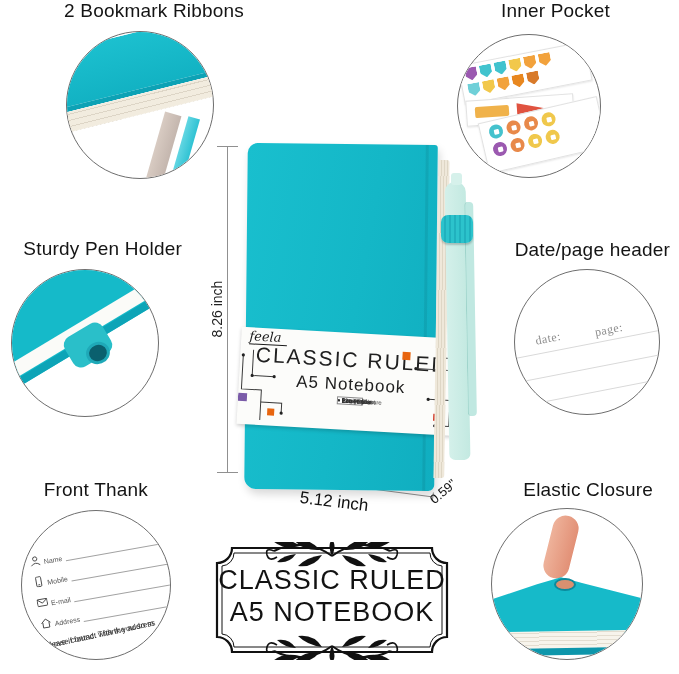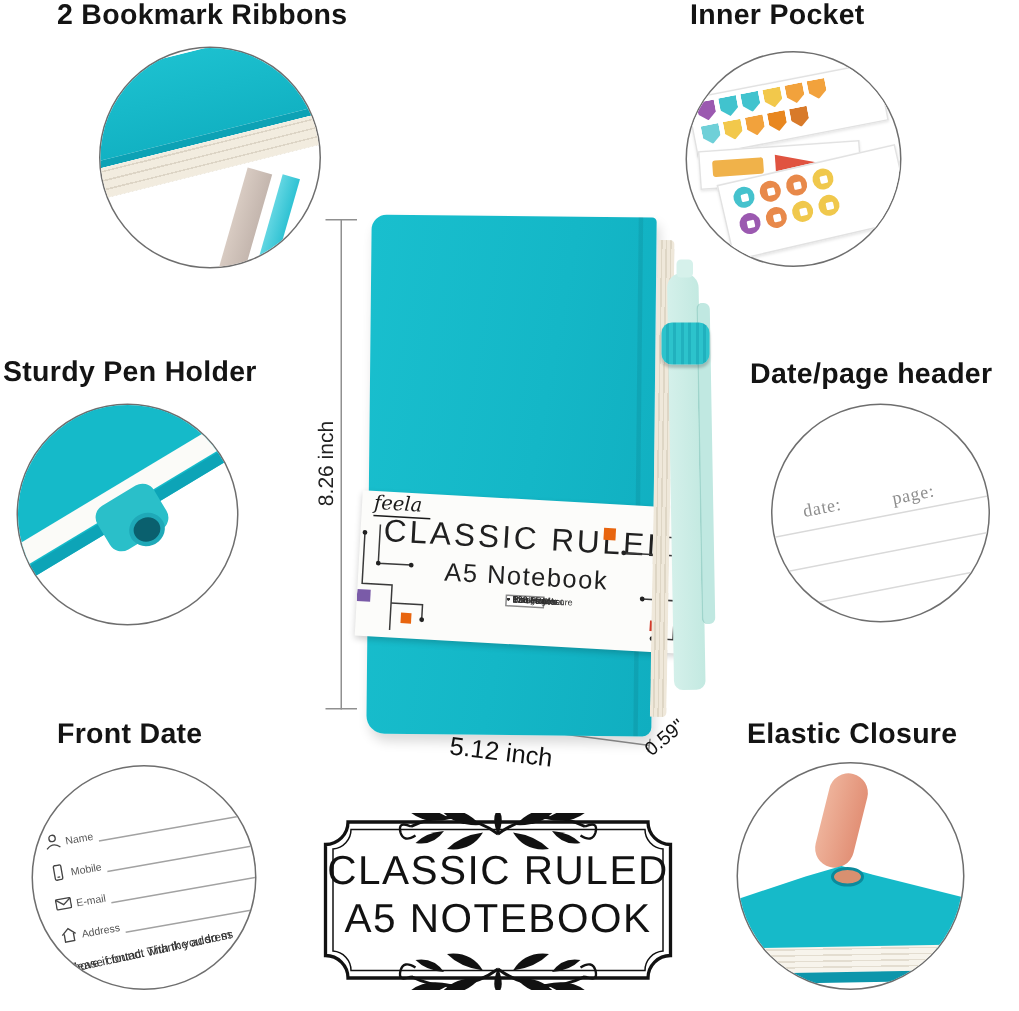--- a/index.html
+++ b/index.html
@@ -1,21 +1,21 @@
 <!DOCTYPE html>
 <html><head>
 <meta charset="utf-8">
 <style>
   html,body{margin:0;padding:0;background:#fff;}
   .stage{position:relative;width:679px;height:674px;background:#fff;overflow:hidden;
          font-family:"Liberation Sans",sans-serif;color:#161616;}
   .abs{position:absolute;}
   
-  .h{position:absolute;font-weight:700;font-size:19px;letter-spacing:.2px;color:#141414;
-     text-align:left;white-space:nowrap;}
+  .h{position:absolute;font-weight:400;font-size:19px;letter-spacing:.2px;color:#141414;
+     text-align:right;white-space:nowrap;}
   #h-bookmarks{left:38px;top:0px;width:206px;}
   #h-pocket{left:460px;top:0px;width:150px;}
   #h-penholder{left:2px;top:238px;width:180px;}
   #h-datepage{left:500px;top:239px;width:170px;}
   #h-frontpage{left:38px;top:479px;width:110px;}
   #h-elastic{left:498px;top:479px;width:155px;}
   
   .circ{position:absolute;border-radius:50%;border:1px solid #6e6e6e;background:#fff;overflow:hidden;}
   #c-bookmarks{left:66px;top:31px;width:146px;height:146px;}
   #c-pocket{left:457px;top:34px;width:142px;height:142px;}
@@ -120,21 +120,21 @@
 </style>
 </head>
 <body>
 
 <div class="stage">
 
   <div class="h" id="h-bookmarks">2 Bookmark Ribbons</div>
   <div class="h" id="h-pocket">Inner Pocket</div>
   <div class="h" id="h-datepage">Date/page header</div>
   <div class="h" id="h-penholder">Sturdy Pen Holder</div>
-  <div class="h" id="h-frontpage">Front Date</div>
+  <div class="h" id="h-frontpage">Front Thank</div>
   <div class="h" id="h-elastic">Elastic Closure</div>
 
   <div class="circ" id="c-bookmarks">
     <div class="bm-wrap">
       <div class="bm-cover"></div>
       <div class="bm-pages"></div>
     </div>
     <div class="bm-ribbon-tan"></div>
     <div class="bm-ribbon-teal"></div>
   </div>

